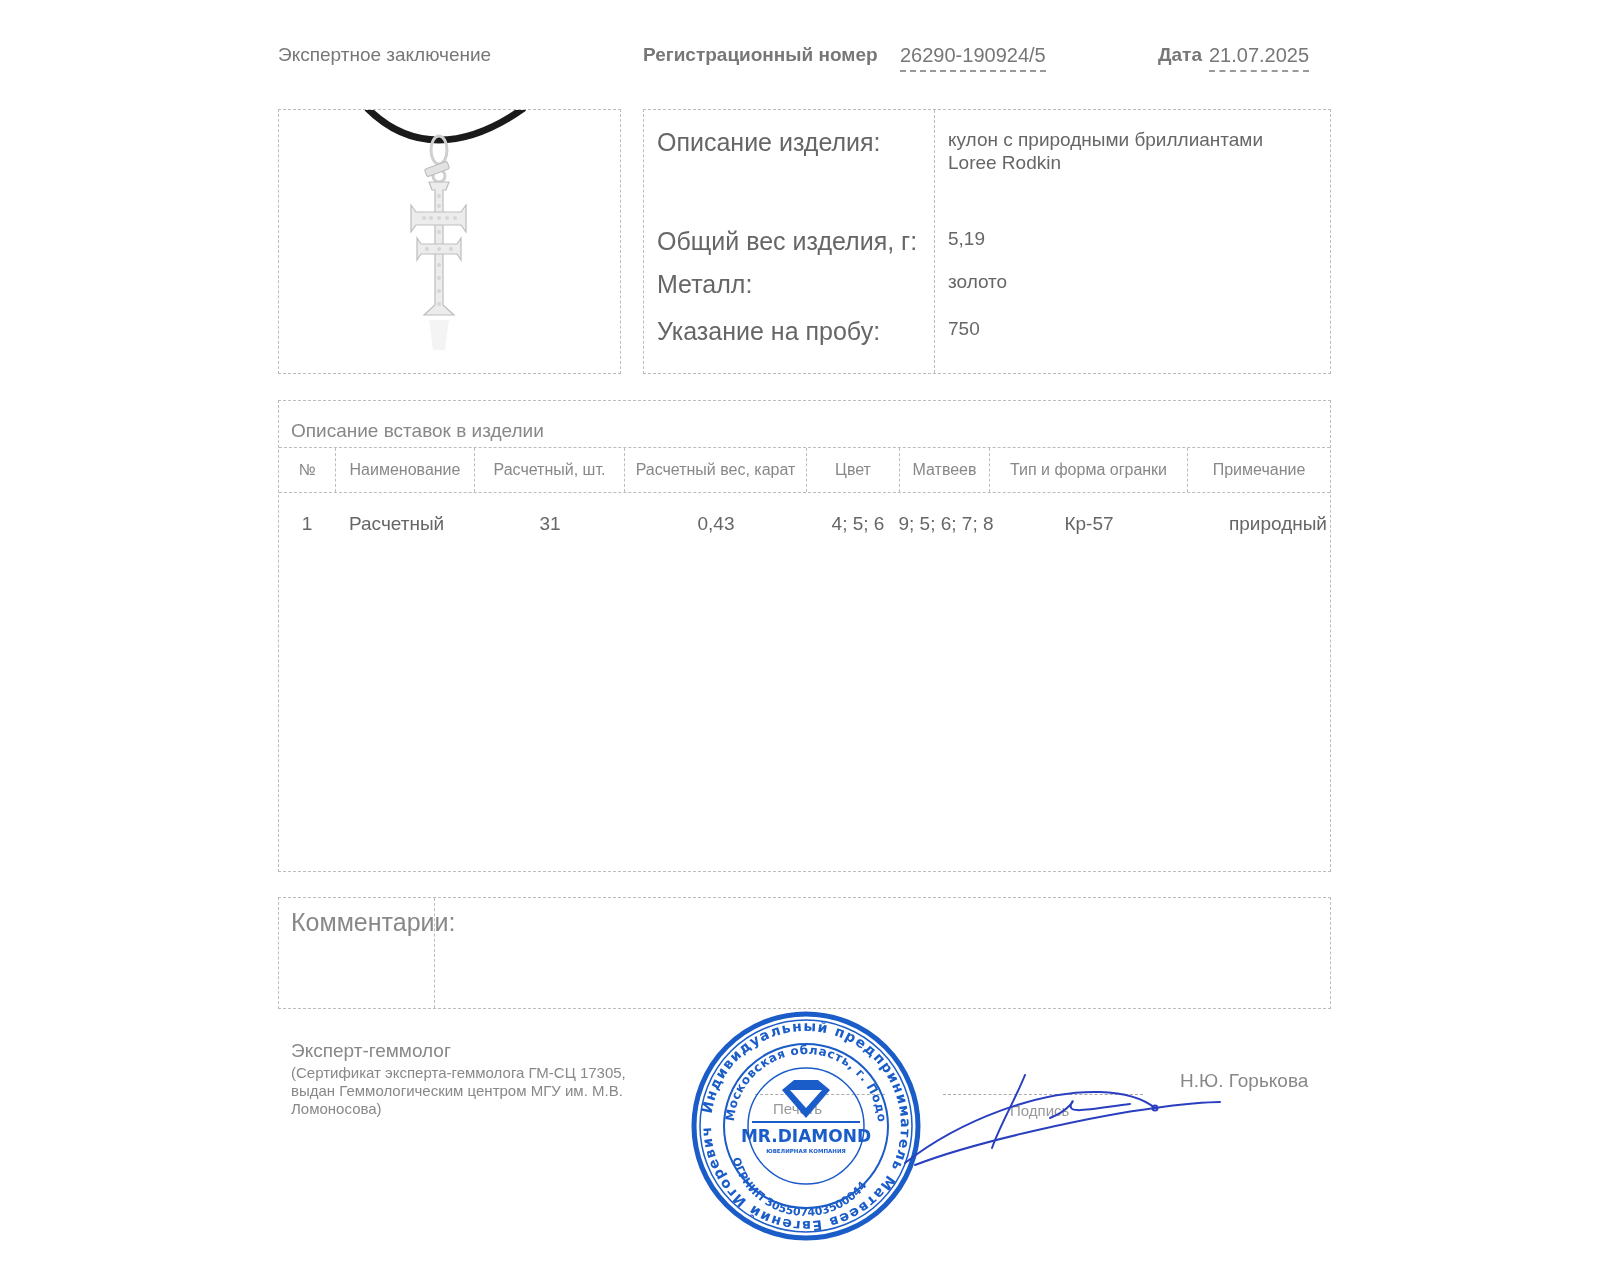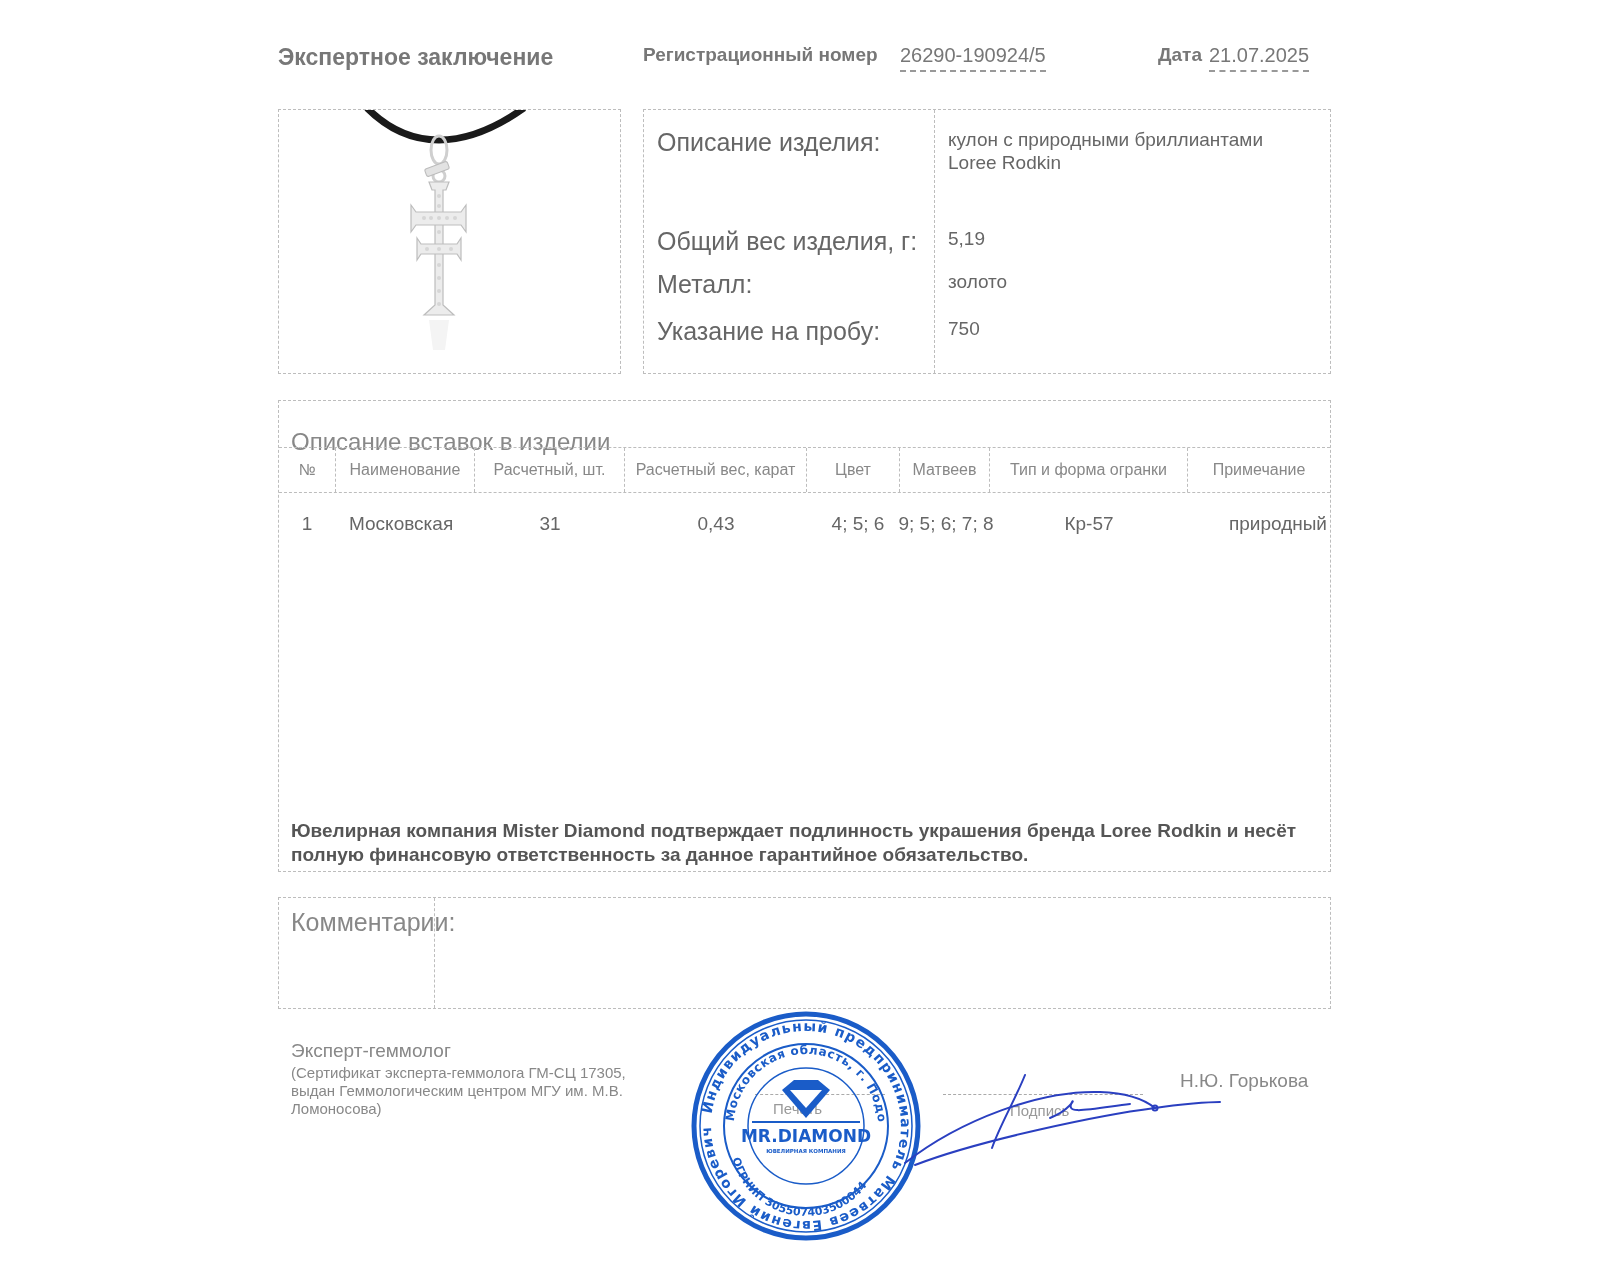--- a/index.html
+++ b/index.html
@@ -1,37 +1,37 @@
 <!DOCTYPE html>
 <html><head>
   <meta charset="utf-8">
   <style>
     * { box-sizing: border-box; margin: 0; padding: 0; }
     html, body { width: 1600px; height: 1280px; background: #ffffff; }
     body { position: relative; font-family: "Liberation Sans", "DejaVu Sans", sans-serif; color: #555555; overflow: hidden; }
 
     .header { position: absolute; top: 40px; left: 278px; width: 1040px; height: 40px; }
-    .hdr-title { position: absolute; left: 0; top: 4px; font-size: 23px; font-weight: bold; color: #777; }
+    .hdr-title { position: absolute; left: 0; top: 4px; font-size: 19px; font-weight: normal; color: #777; }
     .hdr-reg-label { position: absolute; left: 365px; top: 4px; font-size: 19px; font-weight: bold; color: #777; }
     .hdr-reg-value { position: absolute; left: 622px; top: 4px; font-size: 20px; color: #777; border-bottom: 2px dashed #999; padding-bottom: 3px; }
     .hdr-date-label { position: absolute; left: 880px; top: 4px; font-size: 19px; font-weight: bold; color: #777; }
     .hdr-date-value { position: absolute; left: 931px; top: 4px; font-size: 20px; color: #777; border-bottom: 2px dashed #999; padding-bottom: 3px; }
 
     .dashed { border: 1.5px dashed #bdbdbd; }
 
     .photo-box { position: absolute; left: 278px; top: 109px; width: 343px; height: 265px; overflow: hidden; }
     .photo-box svg { position: absolute; left: 0; top: 0; }
 
     .info-box { position: absolute; left: 643px; top: 109px; width: 688px; height: 265px; }
     .info-divider { position: absolute; left: 290px; top: 0; bottom: 0; border-left: 1.5px dashed #bdbdbd; }
     .info-label { position: absolute; left: 13px; font-size: 25px; color: #666; }
     .info-value { position: absolute; left: 304px; font-size: 19px; color: #666; line-height: 24px; }
 
     .inserts-box { position: absolute; left: 278px; top: 400px; width: 1053px; height: 472px; }
-    .inserts-title { position: absolute; left: 12px; top: 27px; font-size: 24px; color: #888; }
+    .inserts-title { position: absolute; left: 12px; top: 19px; font-size: 19px; color: #888; }
     .table-head { position: absolute; left: 0; right: 0; top: 46px; height: 46px; border-top: 1.5px dashed #bdbdbd; border-bottom: 1.5px dashed #bdbdbd; }
     .th { position: absolute; top: 0; height: 100%; display: flex; align-items: center; justify-content: center; font-size: 16px; color: #888; }
     .th.sep { border-right: 1.5px dashed #bdbdbd; }
     .td { position: absolute; top: 112px; font-size: 19px; color: #666; text-align: center; }
     .guarantee { position: absolute; left: 12px; top: 418px; width: 1030px; font-size: 19px; font-weight: bold; color: #555; line-height: 24px; }
 
     .comments-box { position: absolute; left: 278px; top: 897px; width: 1053px; height: 112px; }
     .comments-divider { position: absolute; left: 155px; top: 0; bottom: 0; border-left: 1.5px dashed #bdbdbd; }
     .comments-label { position: absolute; left: 12px; top: 10px; font-size: 25px; color: #888; }
     .comments-text { position: absolute; left: 170px; top: 10px; width: 880px; font-size: 17px; color: #666; line-height: 22px; }
@@ -119,30 +119,29 @@
     <div class="th sep" style="left:196px;width:150px">Расчетный, шт.</div>
     <div class="th sep" style="left:346px;width:182px">Расчетный вес, карат</div>
     <div class="th sep" style="left:528px;width:93px">Цвет</div>
     <div class="th sep" style="left:621px;width:90px">Матвеев</div>
     <div class="th sep" style="left:711px;width:198px">Тип и форма огранки</div>
     <div class="th" style="left:909px;width:142px">Примечание</div>
   </div>
 
   <div>
     <span class="td" style="left:18px;width:20px">1</span>
-    <span class="td" style="left:70px;text-align:left">Московская</span>
+    <span class="td" style="left:70px;text-align:left">Расчетный</span>
     <span class="td" style="left:246px;width:50px">31</span>
     <span class="td" style="left:402px;width:70px">0,43</span>
     <span class="td" style="left:548px;width:62px">4; 5; 6</span>
     <span class="td" style="left:617px;width:100px">9; 5; 6; 7; 8</span>
     <span class="td" style="left:770px;width:80px">Кр-57</span>
     <span class="td" style="left:928px;width:120px;text-align:right">природный</span>
   </div>
 
-  <div class="guarantee">Ювелирная компания Mister Diamond подтверждает подлинность украшения бренда Loree Rodkin и несёт полную финансовую ответственность за данное гарантийное обязательство.</div>
 </div>
 
 <div class="comments-box dashed">
   <div class="comments-divider"></div>
   <span class="comments-label">Комментарии:</span>
 </div>
 
 <div class="expert-title">Эксперт-геммолог</div>
 <div class="expert-cert">(Сертификат эксперта-геммолога ГМ-СЦ 17305, выдан Геммологическим центром МГУ им. М.В. Ломоносова)</div>
 

